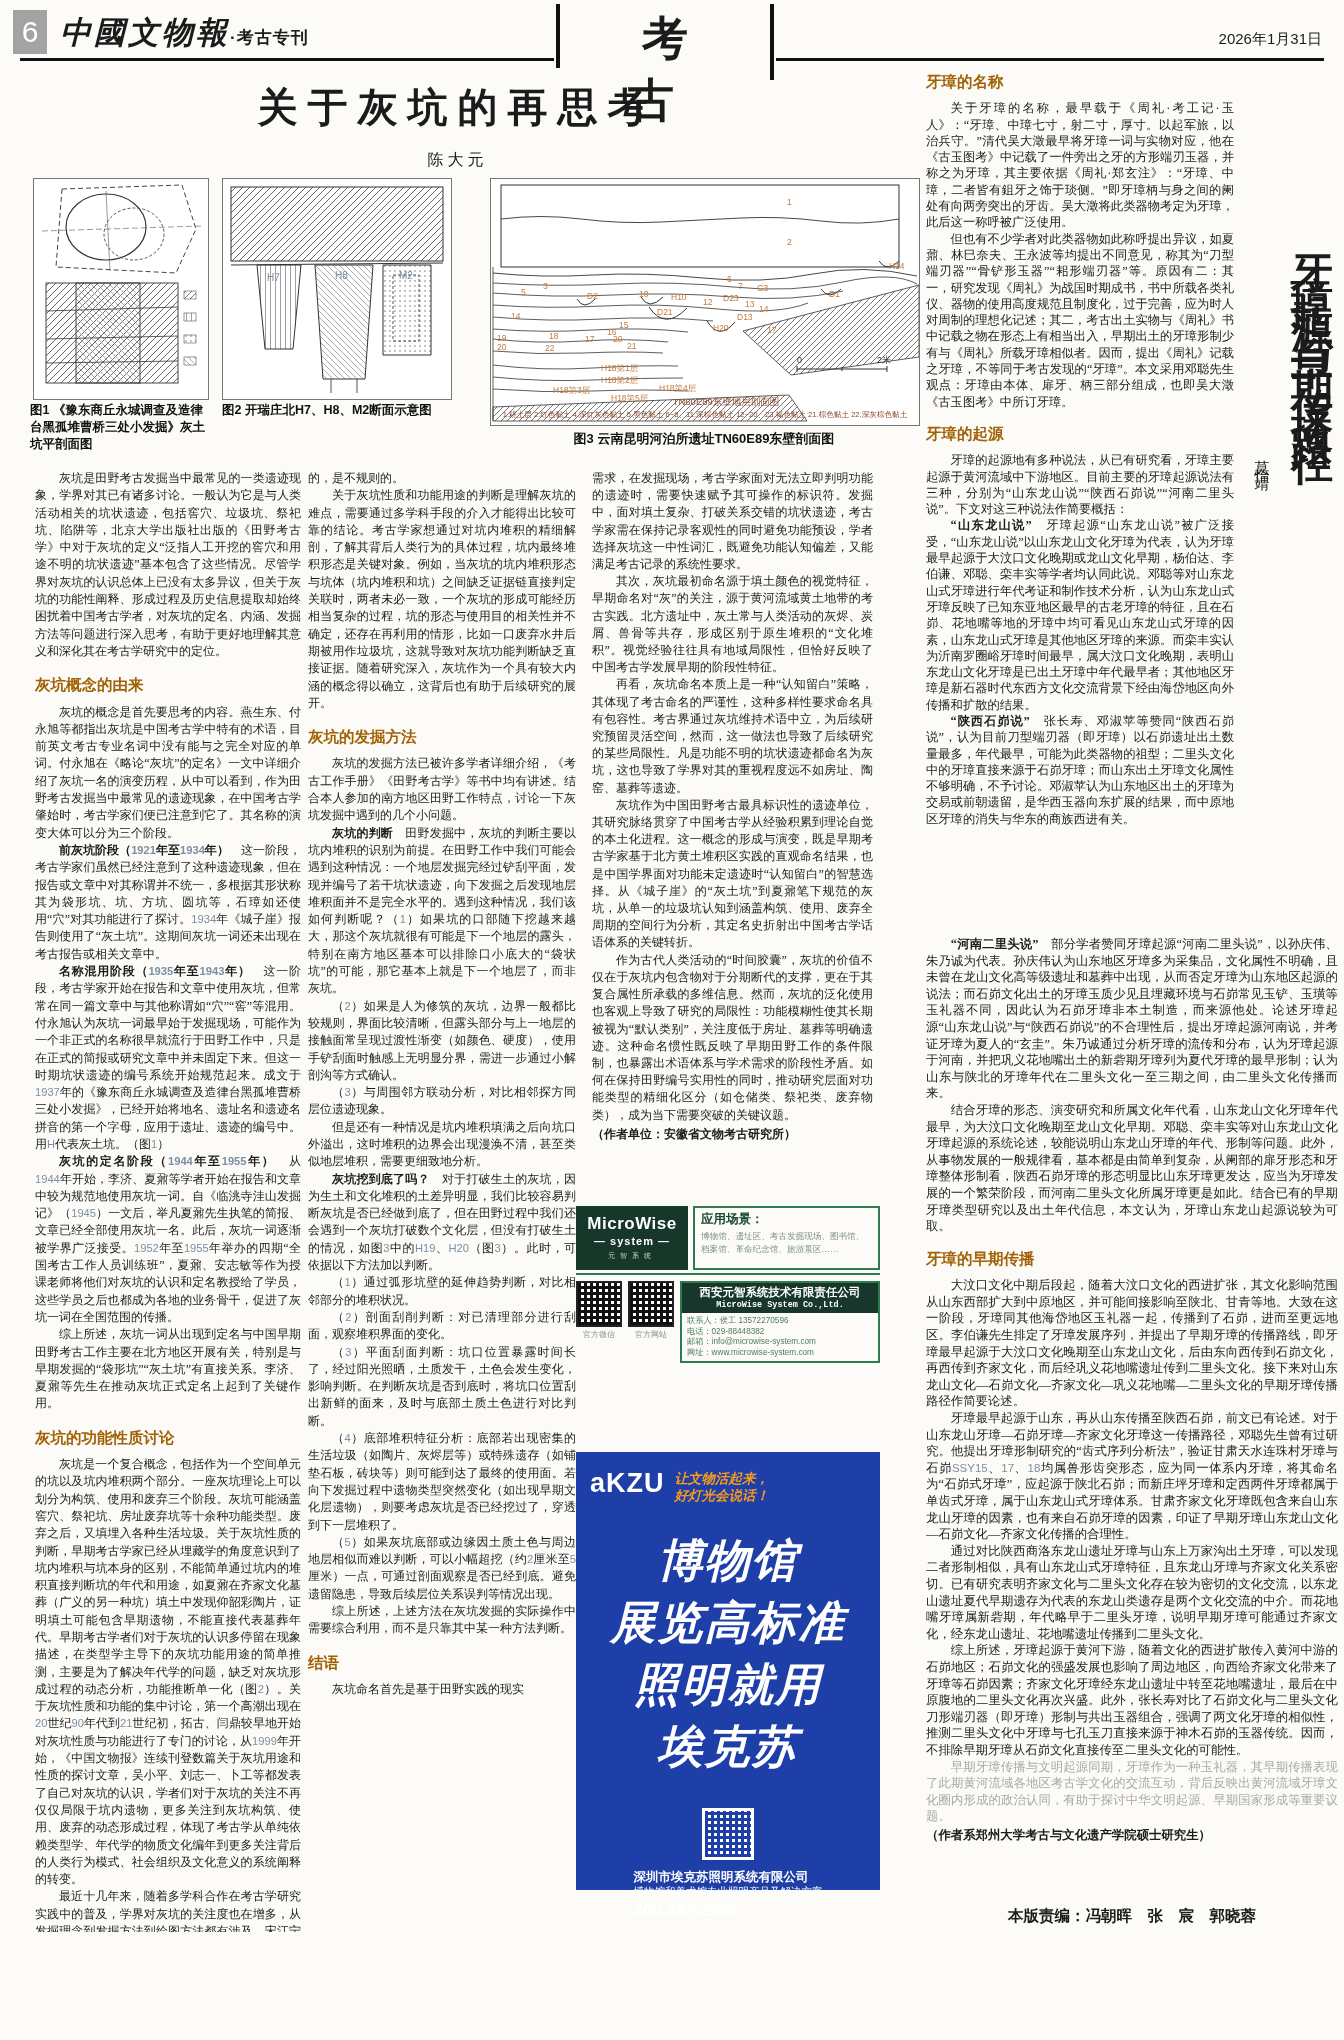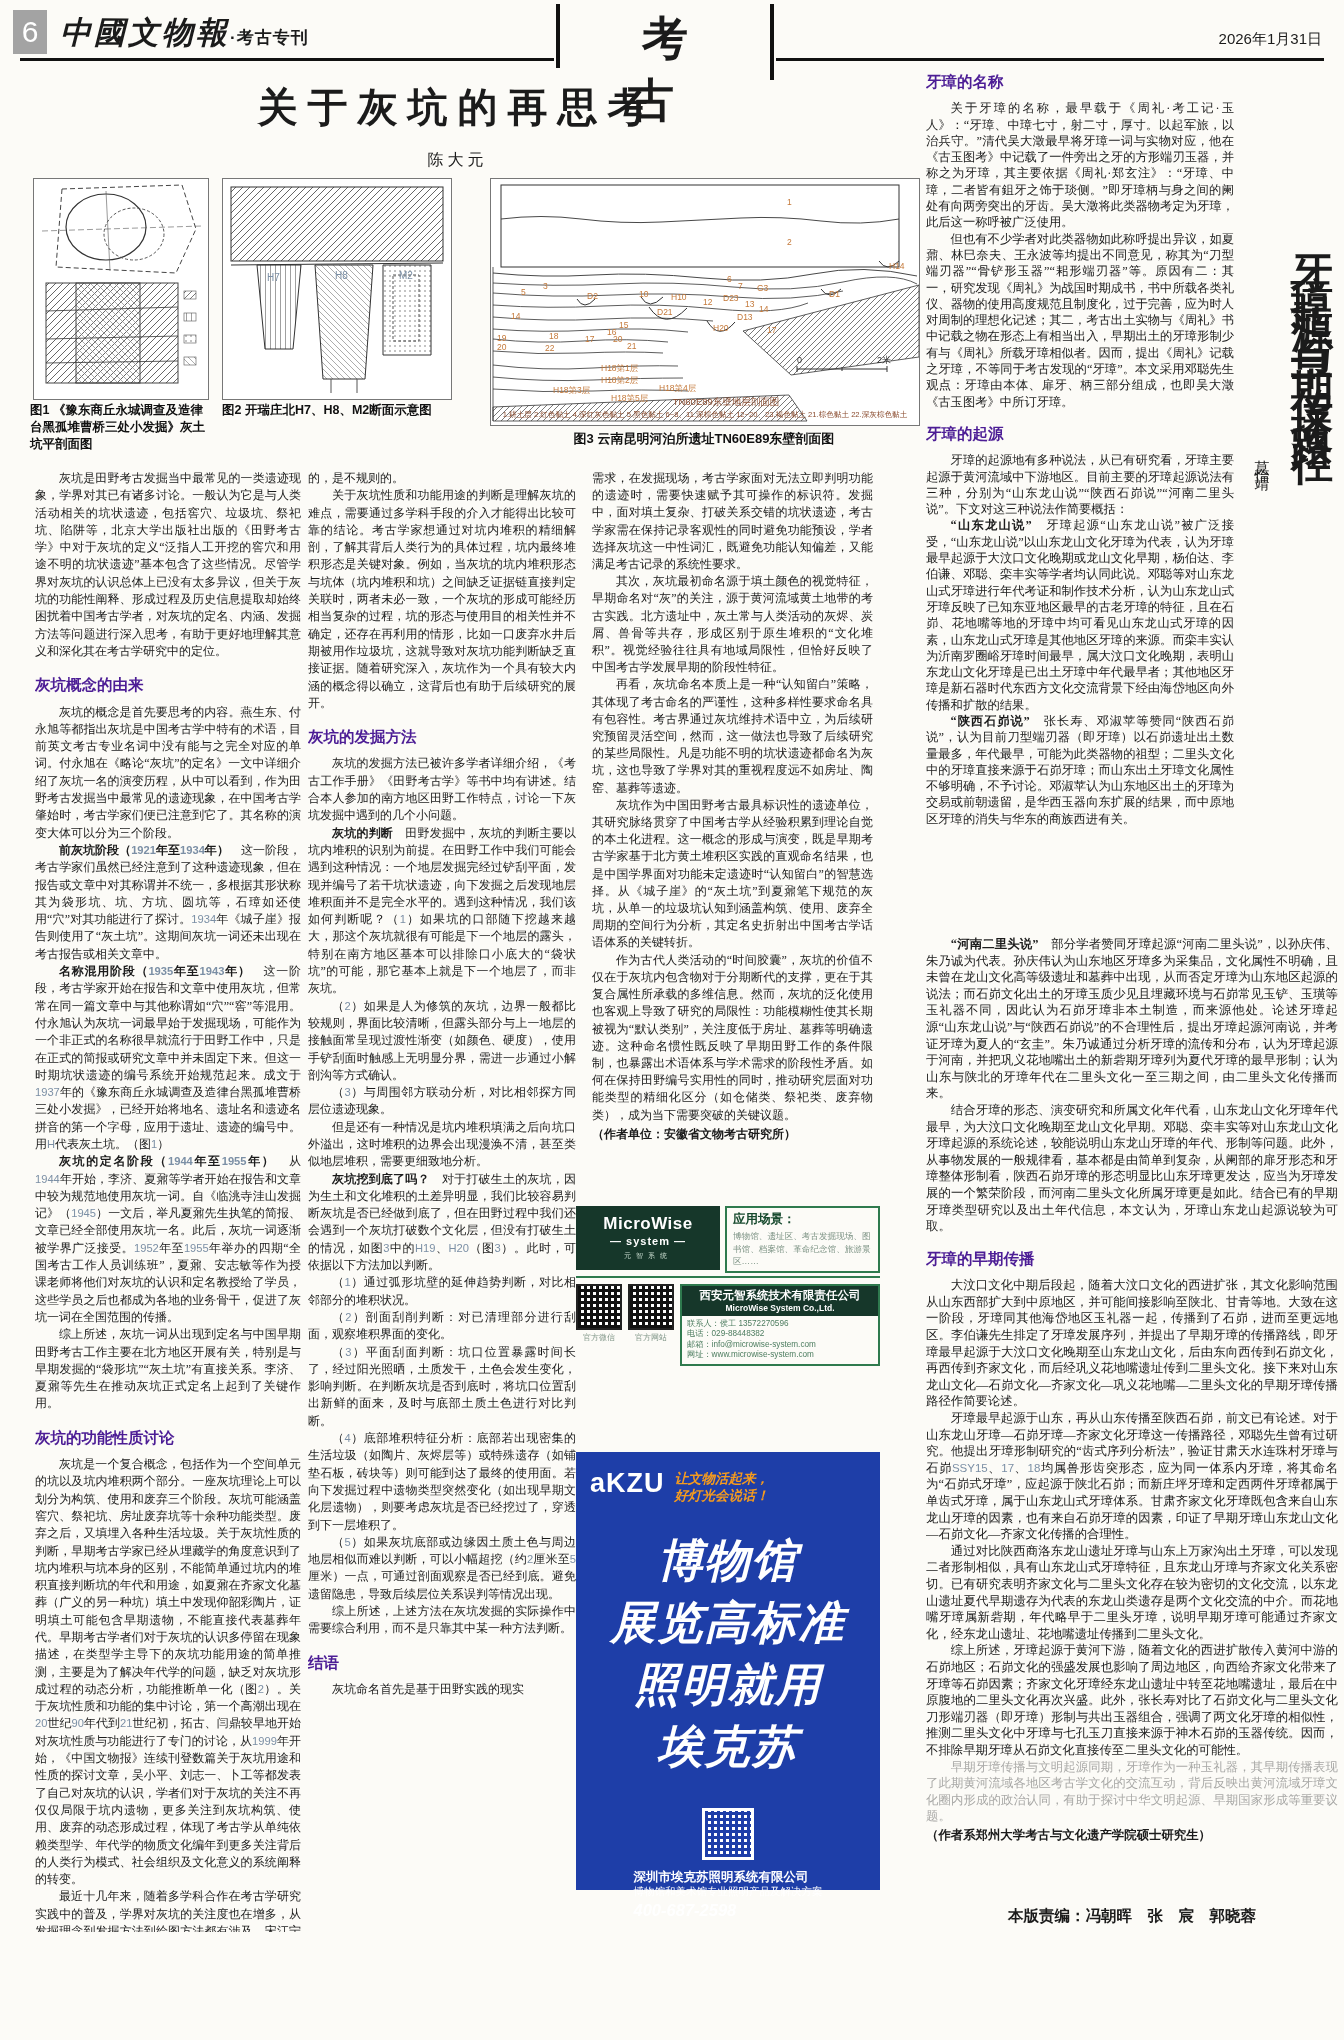--- a/index.html
+++ b/index.html
@@ -27,60 +27,60 @@
   svg text.f3dark{fill:#333;font:9px "Liberation Sans",sans-serif;}
   svg text.f3legend{fill:#8a4b2e;font:9.5px "Liberation Sans",sans-serif;}
   svg text.f3legend2{fill:#8a4b2e;font:7.6px "Liberation Sans",sans-serif;}
   svg text.piclab{fill:#7b8fa5;font:10px "Liberation Sans",sans-serif;}
   
   .col{position:absolute;top:470px;font-size:12px;line-height:17.3px;text-align:justify;overflow:hidden;}
   .col p.body-text{margin:0;text-indent:2em;}
   .col p.noindent{text-indent:0;}
   .col p.gray{color:#a8a8a6;}
   .col .col-head{font-family:"Liberation Sans",sans-serif;font-weight:bold;font-size:15.5px;
-                 margin:16px 0 10px;color:#4c1d95;}
+                 margin:16px 0 10px;color:#a16207;}
   .col .col-head:first-child{margin-top:2px;}
   .col b.lead{font-weight:bold;}
   .col p.author-note{margin:2px 0 0;text-indent:0;text-align:left;font-weight:bold;}
   .latin{color:#7b8fa5;font-family:"Liberation Sans",sans-serif;font-size:0.93em;}
   #col1{left:35px;width:266px;height:1462px;}
   #col2{left:308px;width:268px;height:1462px;}
   #col3{left:592px;width:281px;height:720px;line-height:17.2px;}
   #side-narrow{left:926px;top:72px;width:308px;height:864px;font-size:12.3px;line-height:16.3px;}
   #side-wide{left:926px;top:936px;width:412px;height:958px;font-size:12.4px;line-height:16.6px;}
   
   .vtitle{left:1284px;top:222px;height:712px;writing-mode:vertical-rl;font-weight:bold;font-size:42px;
           letter-spacing:0.45em;font-family:"Liberation Serif",serif;}
   .vbyline{left:1252px;top:448px;writing-mode:vertical-rl;font-size:15px;letter-spacing:8px;}
   
   .credits{left:926px;top:1906px;width:412px;text-align:center;font-weight:bold;font-size:15.5px;}
   
   .mw{left:576px;top:1206px;width:304px;height:224px;font-family:"Liberation Sans",sans-serif;}
   .mw-top{display:flex;gap:5px;}
-  .mw-logo{width:144px;height:64px;background:#16372a;color:#fff;text-align:center;padding-top:8px;box-sizing:border-box;}
+  .mw-logo{width:112px;height:64px;background:#16372a;color:#fff;text-align:center;padding-top:8px;box-sizing:border-box;}
   .mw-logo .l1{font-weight:800;font-size:17px;letter-spacing:0.5px;}
   .mw-logo .l2{font-weight:700;font-size:11px;letter-spacing:1px;margin-top:1px;}
   .mw-logo .l3{font-size:7px;color:#c9dccf;letter-spacing:5px;margin-top:4px;}
   .mw-app{flex:1;border:2px solid #2f7a4e;padding:3px 6px;box-sizing:border-box;}
   .mw-app .t{color:#174a2e;font-weight:bold;font-size:12.5px;}
   .mw-app .b{color:#7e9486;font-size:8.6px;line-height:12.5px;margin-top:2px;}
   .mw-rows{border-top:2px solid #2f7a4e;margin-top:6px;padding-top:4px;}
   .mw-row{display:flex;margin-bottom:3px;}
   .mw-label{width:62px;color:#174a2e;font-weight:bold;font-size:12.5px;flex:none;}
   .mw-text{flex:1;color:#8a9a8e;font-size:8.4px;line-height:11.5px;}
   .mw-bottom{display:flex;gap:6px;border-top:2px solid #2f7a4e;margin-top:3px;padding-top:6px;}
   .qr{width:42px;height:42px;border:2px solid #222;background:
       repeating-linear-gradient(0deg,#111 0 3px,transparent 3px 6px),
       repeating-linear-gradient(90deg,#111 0 3px,#fff 3px 6px);}
   .qrwrap{text-align:center;}
   .qrlab{font-size:8px;color:#7e9486;margin-top:2px;}
   .mw-co{flex:1;border:2px solid #2f7a4e;}
   .mw-co-head{background:#16372a;color:#fff;text-align:center;padding:2px 0 3px;}
   .mw-co-head .cn{font-weight:bold;font-size:11.5px;}
-  .mw-co-head .en{font-weight:bold;font-size:8.5px;}
+  .mw-co-head .en{font-weight:bold;font-size:8.5px;font-family:Liberation Mono, monospace;}
   .mw-contacts{padding:3px 5px;color:#4d7d60;font-size:8.2px;line-height:10.5px;}
   
   .akzu{left:576px;top:1452px;width:304px;height:438px;background:#1e3ea8;color:#fff;
         box-sizing:border-box;padding:16px 14px;font-family:"Liberation Sans",sans-serif;}
   .akzu-top{display:flex;align-items:flex-start;gap:10px;}
   .akzu-logo{font-weight:800;font-size:27px;letter-spacing:1px;}
   .akzu-slogan{color:#f59b1e;font-size:13.5px;line-height:17px;font-style:italic;font-weight:bold;padding-top:2px;}
   .akzu-big{margin-top:26px;text-align:center;font-family:"Liberation Serif",serif;}
   .akzu-line{font-weight:900;font-size:45px;line-height:62px;font-style:italic;letter-spacing:2px;}
   .akzu-bottom{display:flex;gap:9px;margin-top:30px;align-items:center;flex-direction:column;}

